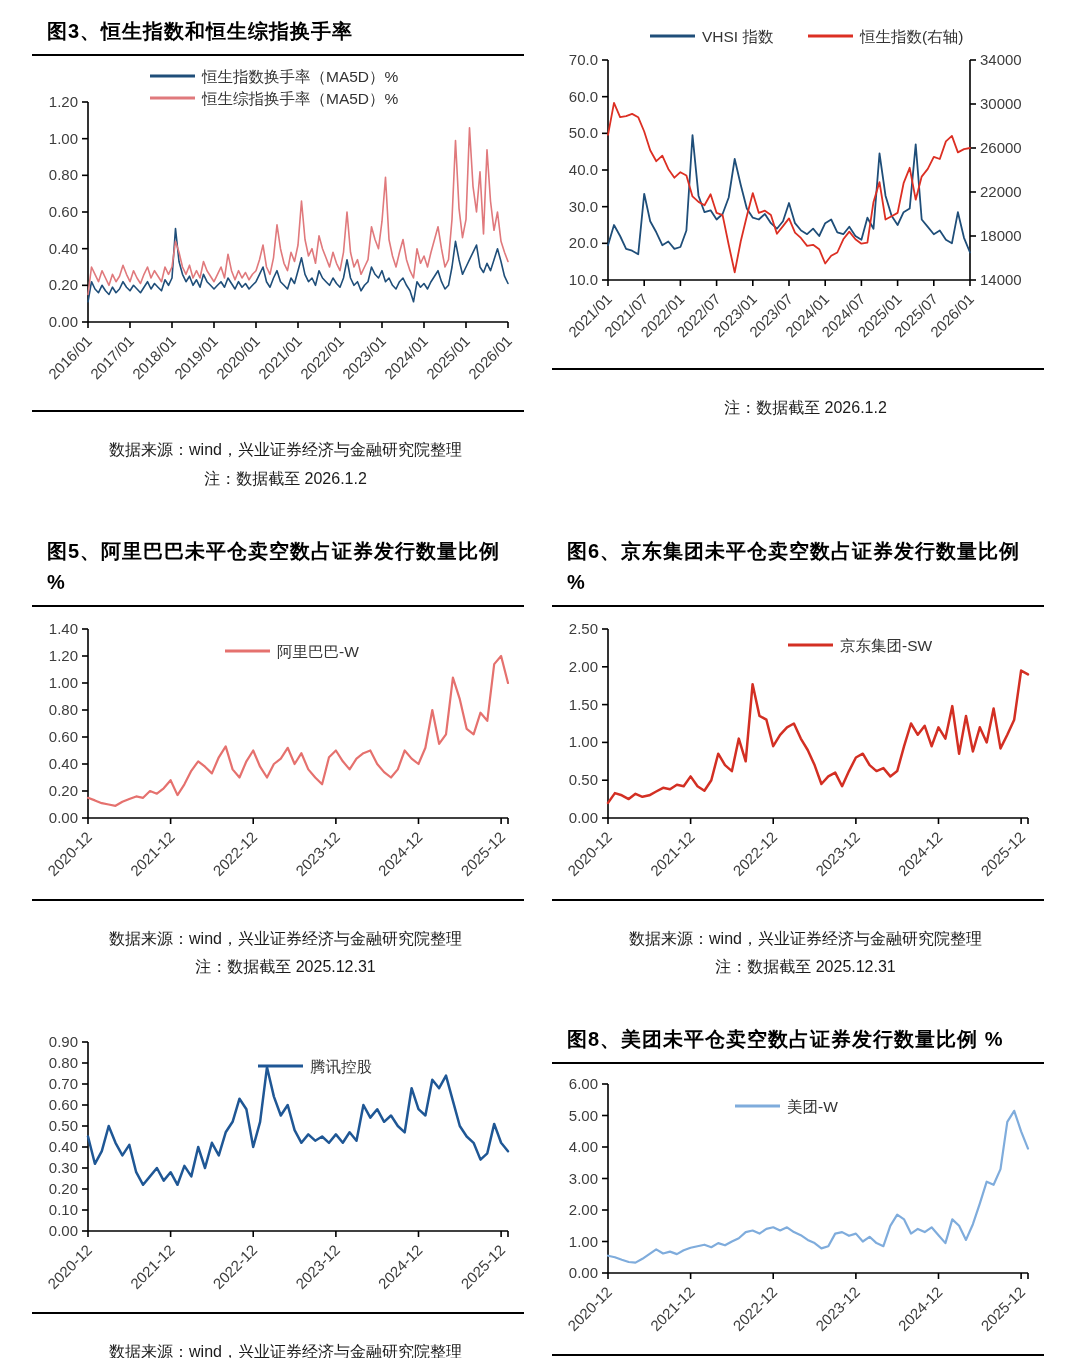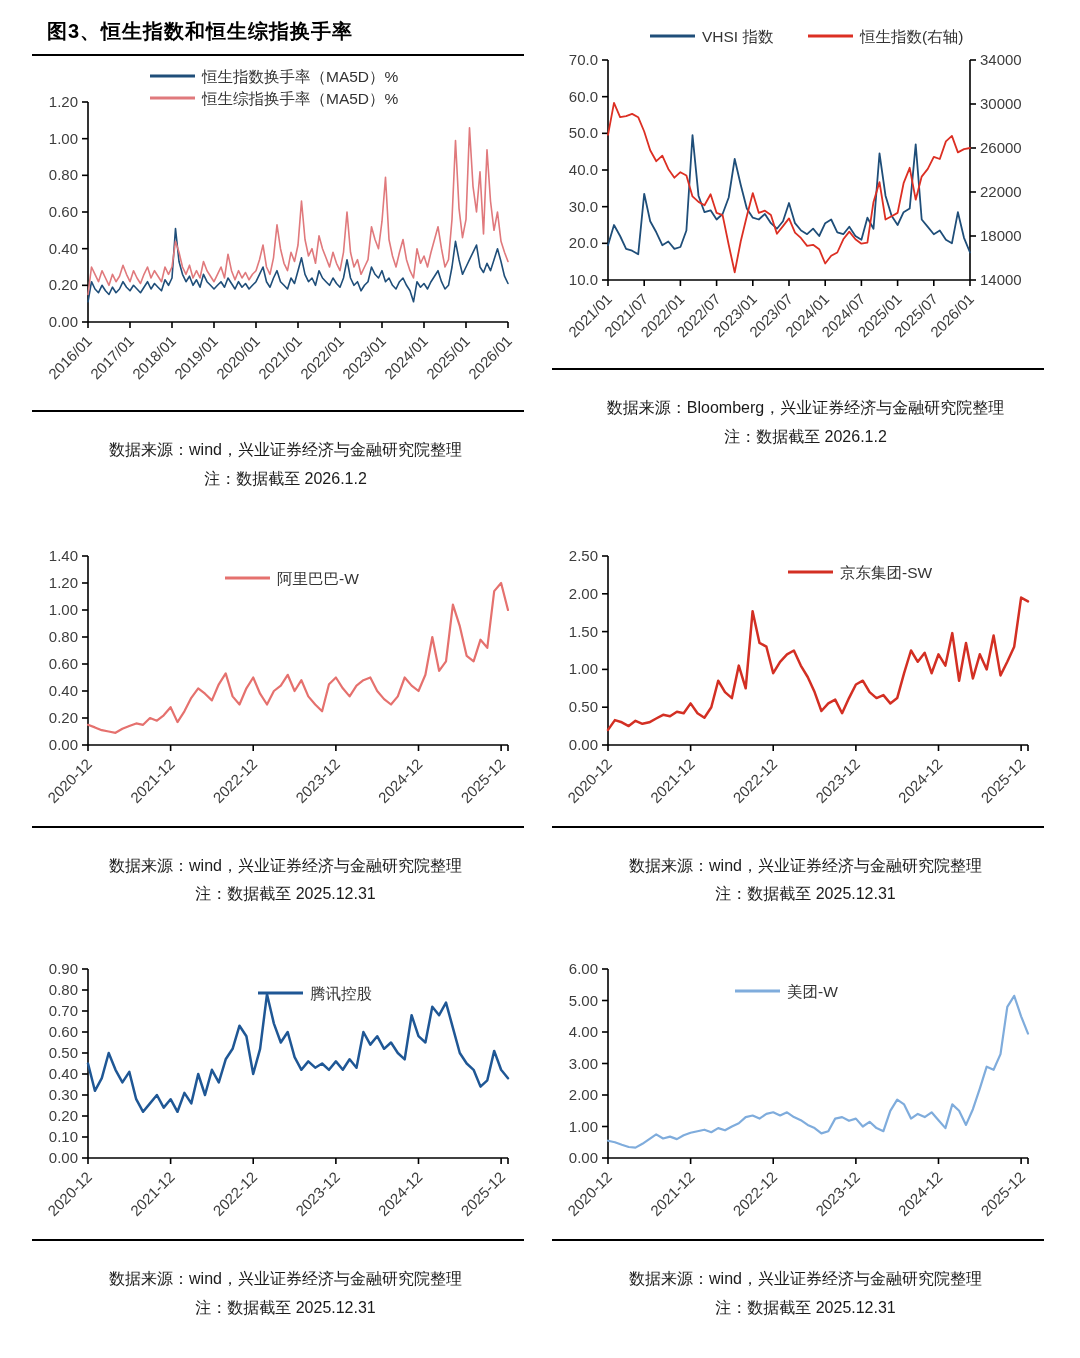--- a/index.html
+++ b/index.html
@@ -126,26 +126,26 @@
         <line x1="418" y1="260" x2="418" y2="266" stroke="#000" stroke-width="1.6"></line>
         <text x="423" y="280" text-anchor="end" font-size="15" fill="#3d3d3d" transform="rotate(-45 423 280)">2026/01</text>
         <polyline points="56.0,225.2 62.0,205.0 68.1,216.0 74.1,228.8 80.1,230.7 86.2,234.3 92.2,173.8 98.2,201.3 104.3,212.3 110.3,225.2 116.3,221.5 122.4,228.8 128.4,227.0 134.4,210.5 140.5,115.2 146.5,175.7 152.5,192.2 158.6,190.3 164.6,199.5 170.6,194.0 176.7,177.5 182.7,139.0 188.7,164.7 194.8,188.5 200.8,197.7 206.8,199.5 212.9,194.0 218.9,203.2 224.9,208.7 231.0,201.3 237.0,183.0 243.0,203.2 249.1,210.5 255.1,214.2 261.1,208.7 267.2,216.0 273.2,203.2 279.2,199.5 285.3,212.3 291.3,214.2 297.3,206.8 303.4,216.0 309.4,219.7 315.4,197.7 321.5,208.7 327.5,133.5 333.5,175.7 339.6,195.8 345.6,205.0 351.6,192.2 357.7,188.5 363.7,124.3 369.7,199.5 375.8,206.8 381.8,214.2 387.8,210.5 393.9,219.7 399.9,223.3 405.9,192.2 412.0,217.8 418.0,232.5" fill="none" stroke="#1F4E79" stroke-width="1.8" stroke-linejoin="round" stroke-linecap="round"></polyline>
         <line x1="98" y1="16" x2="143" y2="16" stroke="#1F4E79" stroke-width="3.2"></line>
         <text x="150" y="21.5" text-anchor="start" font-size="15.5" fill="#333">VHSI 指数</text>
         <polyline points="56.0,114.8 62.0,82.9 68.1,97.2 74.1,96.1 80.1,93.9 86.2,97.2 92.2,111.5 98.2,130.2 104.3,141.2 110.3,135.7 116.3,148.9 122.4,157.7 128.4,152.2 134.4,155.5 140.5,176.4 146.5,181.9 152.5,185.2 158.6,174.2 164.6,192.9 170.6,195.1 176.7,224.8 182.7,252.3 188.7,221.5 194.8,196.2 200.8,173.1 206.8,192.9 212.9,190.7 218.9,195.1 224.9,213.8 231.0,206.1 237.0,198.4 243.0,212.7 249.1,218.2 255.1,225.9 261.1,224.8 267.2,229.2 273.2,243.5 279.2,235.8 285.3,232.5 291.3,219.3 297.3,211.6 303.4,219.3 309.4,223.7 315.4,222.6 321.5,181.9 327.5,162.1 333.5,199.5 339.6,196.2 345.6,192.9 351.6,163.2 357.7,147.8 363.7,179.7 369.7,156.6 375.8,148.9 381.8,136.8 387.8,139.0 393.9,121.4 399.9,115.9 405.9,132.4 412.0,129.1 418.0,128.0" fill="none" stroke="#DC2F23" stroke-width="1.8" stroke-linejoin="round" stroke-linecap="round"></polyline>
         <line x1="256" y1="16" x2="301" y2="16" stroke="#DC2F23" stroke-width="3.2"></line>
         <text x="308" y="21.5" text-anchor="start" font-size="15.5" fill="#333">恒生指数(右轴)</text>
       </svg>
     <div class="fig-source">
-      <div>数据来源：Bloomberg，兴业证券经济与金融研究院整理</div>
       <div>注：数据截至 2026.1.2</div>
     </div>
   </div>
 
   <div class="figure">
+    <div class="fig-title">图5、阿里巴巴未平仓卖空数占证券发行数量比例 %</div>
     <svg class="chart" width="492" height="286" viewBox="0 0 492 286">
         <line x1="56" y1="16" x2="56" y2="205" stroke="#000" stroke-width="1.6"></line>
         <line x1="50" y1="205" x2="56" y2="205" stroke="#000" stroke-width="1.6"></line>
         <text x="46" y="210" text-anchor="end" font-size="15" fill="#3d3d3d">0.00</text>
         <line x1="50" y1="178" x2="56" y2="178" stroke="#000" stroke-width="1.6"></line>
         <text x="46" y="183" text-anchor="end" font-size="15" fill="#3d3d3d">0.20</text>
         <line x1="50" y1="151" x2="56" y2="151" stroke="#000" stroke-width="1.6"></line>
         <text x="46" y="156" text-anchor="end" font-size="15" fill="#3d3d3d">0.40</text>
         <line x1="50" y1="124" x2="56" y2="124" stroke="#000" stroke-width="1.6"></line>
         <text x="46" y="129" text-anchor="end" font-size="15" fill="#3d3d3d">0.60</text>
@@ -175,20 +175,21 @@
         <line x1="193" y1="38" x2="238" y2="38" stroke="#E5716E" stroke-width="3.2"></line>
         <text x="245" y="43.5" text-anchor="start" font-size="15.5" fill="#333">阿里巴巴-W</text>
       </svg>
     <div class="fig-source">
       <div>数据来源：wind，兴业证券经济与金融研究院整理</div>
       <div>注：数据截至 2025.12.31</div>
     </div>
   </div>
 
   <div class="figure">
+    <div class="fig-title">图6、京东集团未平仓卖空数占证券发行数量比例 %</div>
     <svg class="chart" width="492" height="286" viewBox="0 0 492 286">
         <line x1="56" y1="16" x2="56" y2="205" stroke="#000" stroke-width="1.6"></line>
         <line x1="50" y1="205" x2="56" y2="205" stroke="#000" stroke-width="1.6"></line>
         <text x="46" y="210" text-anchor="end" font-size="15" fill="#3d3d3d">0.00</text>
         <line x1="50" y1="167.2" x2="56" y2="167.2" stroke="#000" stroke-width="1.6"></line>
         <text x="46" y="172.2" text-anchor="end" font-size="15" fill="#3d3d3d">0.50</text>
         <line x1="50" y1="129.39999999999998" x2="56" y2="129.39999999999998" stroke="#000" stroke-width="1.6"></line>
         <text x="46" y="134.39999999999998" text-anchor="end" font-size="15" fill="#3d3d3d">1.00</text>
         <line x1="50" y1="91.60000000000001" x2="56" y2="91.60000000000001" stroke="#000" stroke-width="1.6"></line>
         <text x="46" y="96.60000000000001" text-anchor="end" font-size="15" fill="#3d3d3d">1.50</text>
@@ -261,20 +262,21 @@
         <line x1="226" y1="38" x2="271" y2="38" stroke="#1F5795" stroke-width="3.2"></line>
         <text x="278" y="43.5" text-anchor="start" font-size="15.5" fill="#333">腾讯控股</text>
       </svg>
     <div class="fig-source">
       <div>数据来源：wind，兴业证券经济与金融研究院整理</div>
       <div>注：数据截至 2025.12.31</div>
     </div>
   </div>
 
   <div class="figure">
+    <div class="fig-title">图8、美团未平仓卖空数占证券发行数量比例 %</div>
     <svg class="chart" width="492" height="284" viewBox="0 0 492 284">
         <line x1="56" y1="14" x2="56" y2="203" stroke="#000" stroke-width="1.6"></line>
         <line x1="50" y1="203" x2="56" y2="203" stroke="#000" stroke-width="1.6"></line>
         <text x="46" y="208" text-anchor="end" font-size="15" fill="#3d3d3d">0.00</text>
         <line x1="50" y1="171.5" x2="56" y2="171.5" stroke="#000" stroke-width="1.6"></line>
         <text x="46" y="176.5" text-anchor="end" font-size="15" fill="#3d3d3d">1.00</text>
         <line x1="50" y1="140" x2="56" y2="140" stroke="#000" stroke-width="1.6"></line>
         <text x="46" y="145" text-anchor="end" font-size="15" fill="#3d3d3d">2.00</text>
         <line x1="50" y1="108.5" x2="56" y2="108.5" stroke="#000" stroke-width="1.6"></line>
         <text x="46" y="113.5" text-anchor="end" font-size="15" fill="#3d3d3d">3.00</text>

